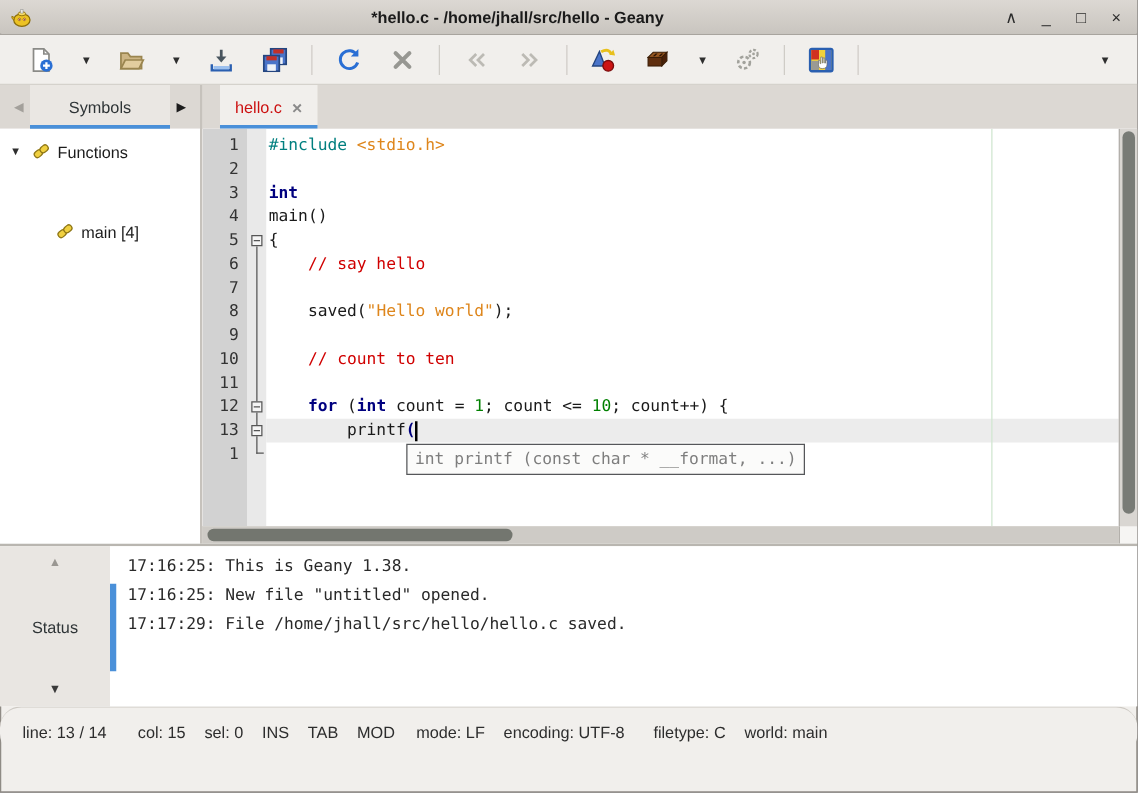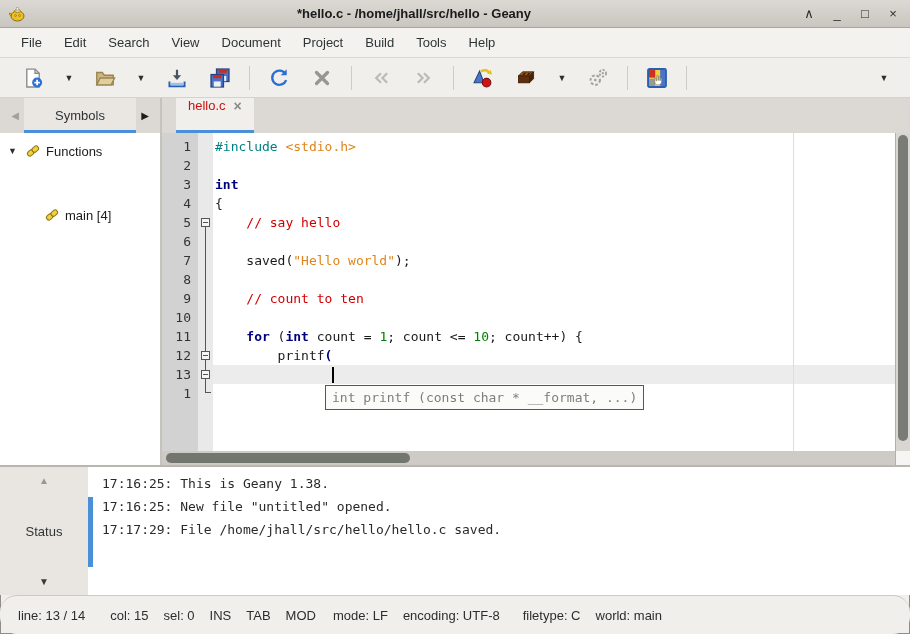--- a/index.html
+++ b/index.html
@@ -40,21 +40,21 @@
   .side-tab { flex:1; position:relative; background:#eae7e3; display:flex; align-items:center; justify-content:center; color:#2e3436; }
   .tab-underline { position:absolute; left:0; right:0; bottom:0; height:3px; background:var(--accent-blue); }
   .tree { flex:1; background:#fff; padding-top:6px; }
   .tree-row { height:24px; display:flex; align-items:center; gap:5px; }
   .expander { font-size:9px; color:#2e2e2e; width:12px; }
   .sym-icon svg { width:16px; height:16px; display:block; }
   .splitter { width:2px; flex:0 0 2px; background:#c6c2bc; }
   
   .editor-pane { flex:1; display:flex; flex-direction:column; min-width:0; }
   .doc-tabs { height:35px; flex:0 0 35px; background:#dcd8d3; display:flex; padding-left:14px; }
-  .doc-tab { position:relative; background:#f1efec; display:flex; align-items:flex-start; gap:8px; padding:0 12px; }
+  .doc-tab { position:relative; background:#f1efec; display:flex; align-items:center; gap:8px; padding:0 12px; }
   .doc-tab-label { color:var(--modified-red); }
   .doc-tab-close { color:#8a8a8a; font-weight:bold; font-size:14px; }
   .editor { position:relative; flex:1; background:#fff; overflow:hidden;
     font-family:"DejaVu Sans Mono", monospace; font-size:13px; line-height:19px; }
   .gutter-bg { position:absolute; left:0; top:0; bottom:0; width:36px; background:#d2d2d2; }
   .fold-bg { position:absolute; left:36px; top:0; bottom:0; width:15px; background:#e9e9e9; }
   .current-line { position:absolute; left:51px; top:232px; width:682px; height:19px; background:var(--current-line-bg); }
   .longline-marker { position:absolute; left:631px; top:0; bottom:0; width:1px; background:var(--long-line-marker); }
   .line-numbers { position:absolute; left:0; top:4px; width:36px; }
   .ln { height:19px; text-align:right; padding-right:7px; color:#333; }
@@ -119,31 +119,20 @@
     </span>
     <div class="title">*hello.c - /home/jhall/src/hello - Geany</div>
     <div class="win-controls">
       <span class="win-btn">∧</span>
       <span class="win-btn">_</span>
       <span class="win-btn">□</span>
       <span class="win-btn">×</span>
     </div>
   </div>
 
-  <div class="menubar">
-      <div class="menu-item">File</div>
-      <div class="menu-item">Edit</div>
-      <div class="menu-item">Search</div>
-      <div class="menu-item">View</div>
-      <div class="menu-item">Document</div>
-      <div class="menu-item">Project</div>
-      <div class="menu-item">Build</div>
-      <div class="menu-item">Tools</div>
-      <div class="menu-item">Help</div>
-    </div>
 
   <div class="toolbar">
     <button class="tb">
       <svg viewBox="0 0 16 16">
         <path d="M3.5 1.5h6l3 3v10h-9z" fill="#fff" stroke="#8a8a86"></path>
         <path d="M9.5 1.5v3h3" fill="none" stroke="#8a8a86"></path>
         <circle cx="11" cy="11.3" r="3.6" fill="#2a6fd4"></circle>
         <path d="M11 9.3v4M9 11.3h4" stroke="#fff" stroke-width="1.3"></path>
       </svg>
     </button>
@@ -316,20 +305,21 @@
             <div class="fold-vline" style="top: 94px; height: 159px;"></div>
             <div class="fold-corner" style="top: 253px; height: 7px;"></div>
             <div class="fold-box" style="top: 85px;"></div>
             <div class="fold-box" style="top: 218px;"></div>
             <div class="fold-box" style="top: 237px;"></div>
           </div>
         <div class="code-lines" id="code-lines">
             <div class="code-line"><span class="tok-pre">#include </span><span class="tok-str">&lt;stdio.h&gt;</span></div>
             <div class="code-line"></div>
             <div class="code-line"><span class="tok-kw">int</span></div>
+            <div class="code-line"><span class="tok-p">main()</span></div>
             <div class="code-line"><span class="tok-p">{</span></div>
             <div class="code-line"><span class="tok-cmt">    // say hello</span></div>
             <div class="code-line"></div>
             <div class="code-line"><span class="tok-p">    saved(</span><span class="tok-str">"Hello world"</span><span class="tok-p">);</span></div>
             <div class="code-line"></div>
             <div class="code-line"><span class="tok-cmt">    // count to ten</span></div>
             <div class="code-line"></div>
             <div class="code-line"><span class="tok-p">    </span><span class="tok-kw">for</span><span class="tok-p"> (</span><span class="tok-kw">int</span><span class="tok-p"> count = </span><span class="tok-num">1</span><span class="tok-p">; count &lt;= </span><span class="tok-num">10</span><span class="tok-p">; count++) {</span></div>
             <div class="code-line"><span class="tok-p">        printf</span><span class="tok-brace">(</span></div>
             <div class="code-line"></div>

